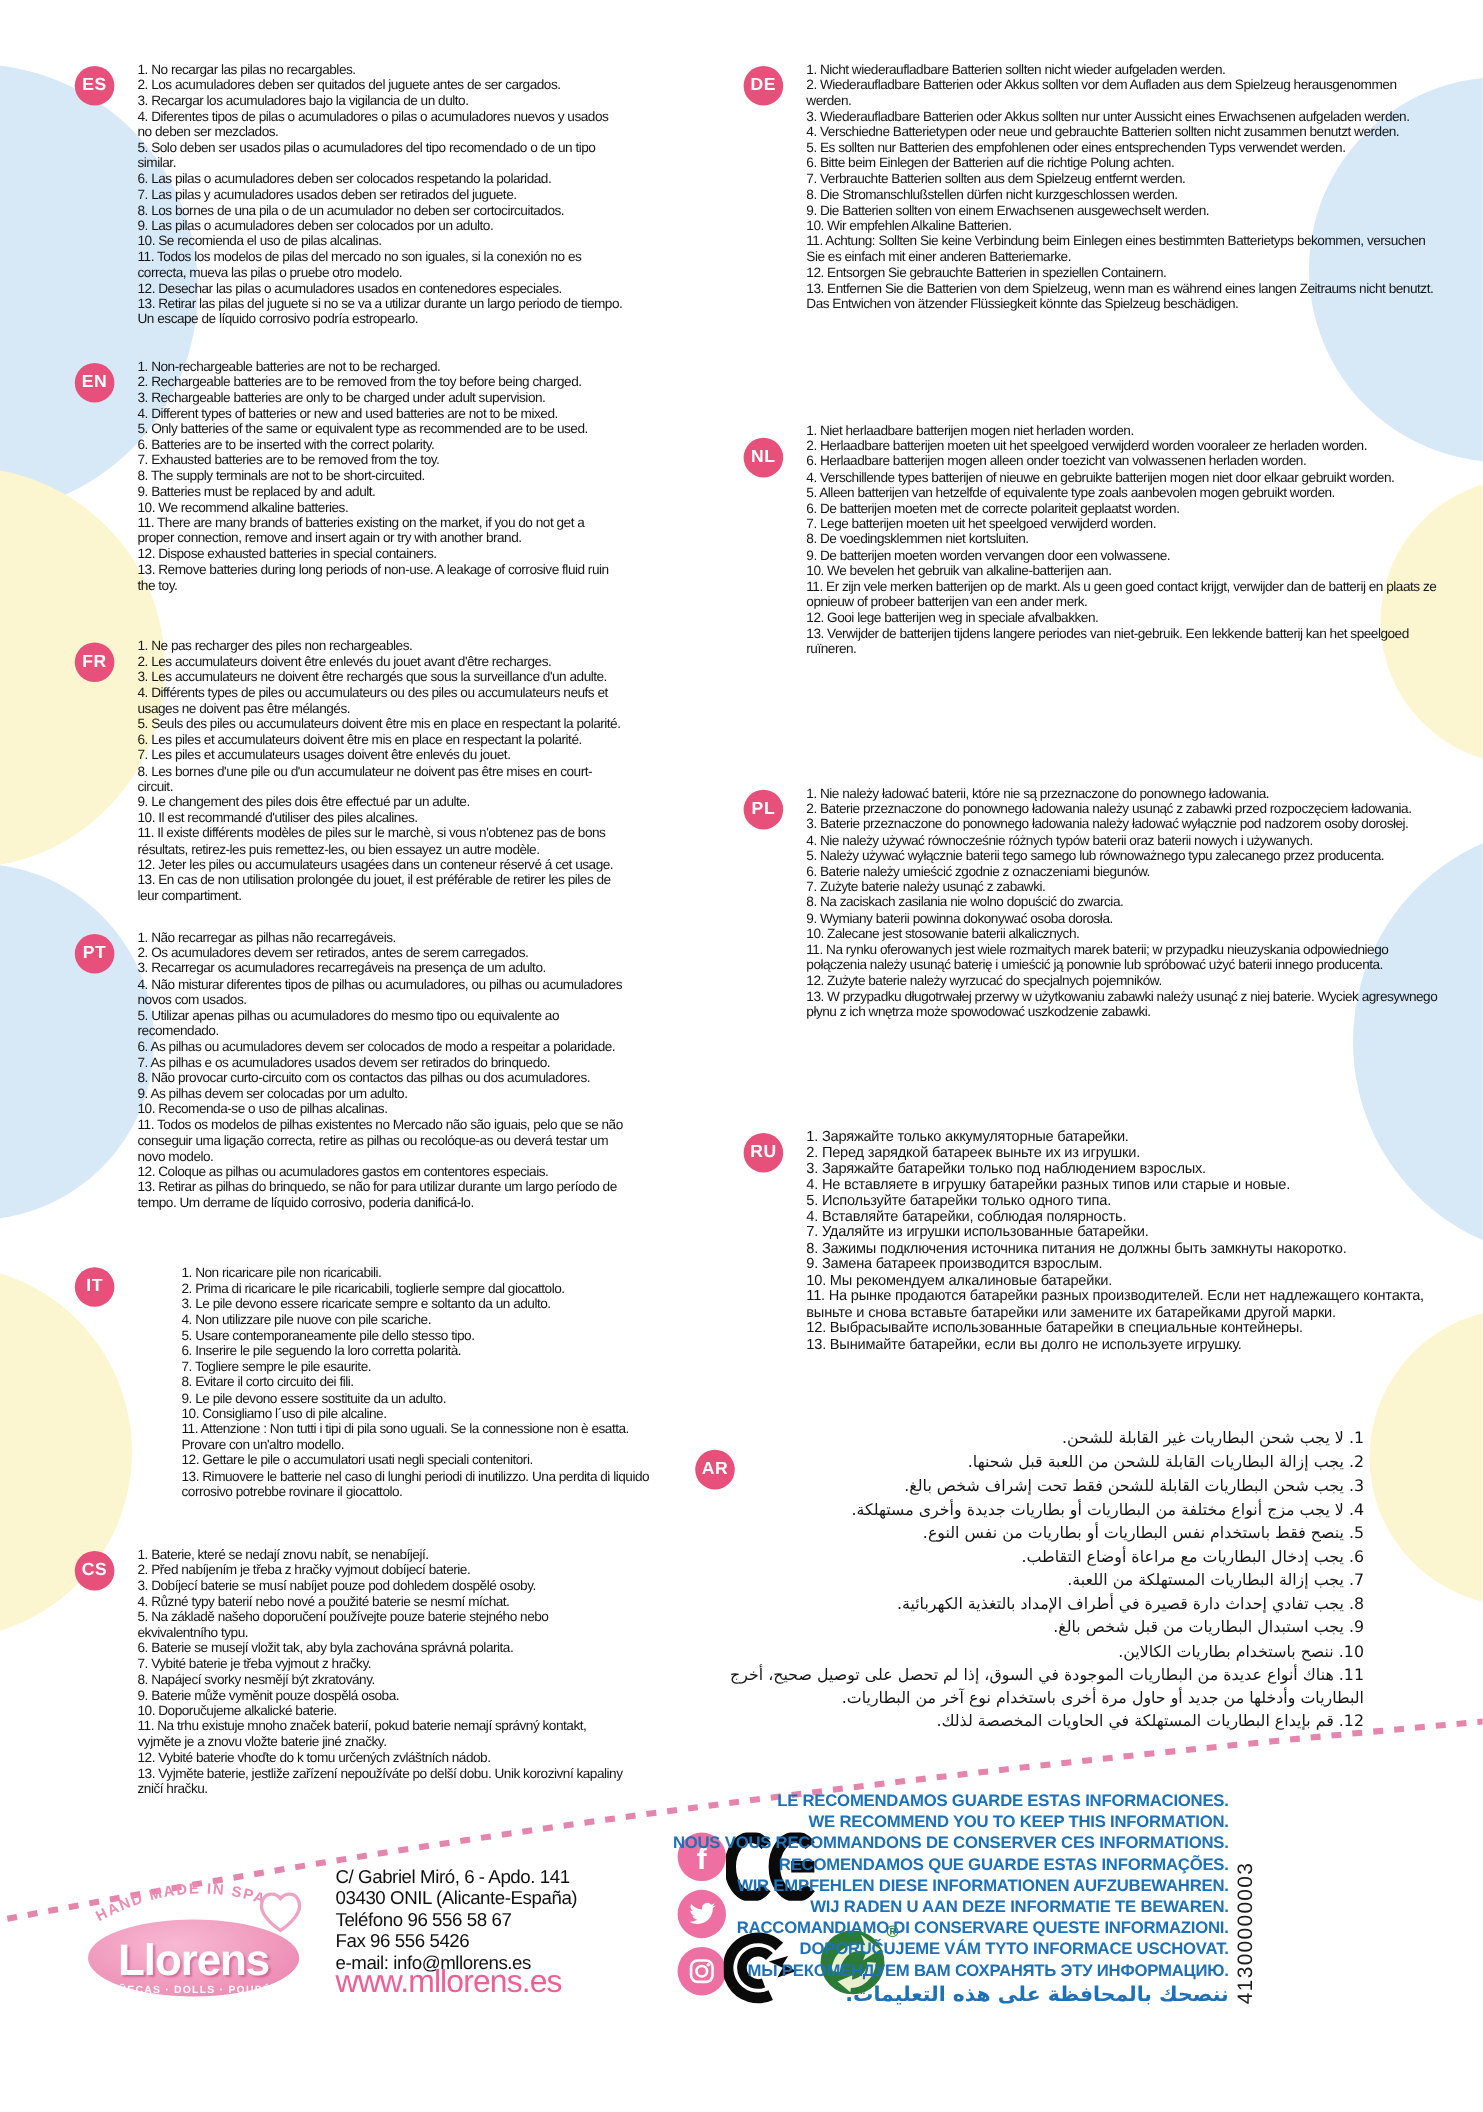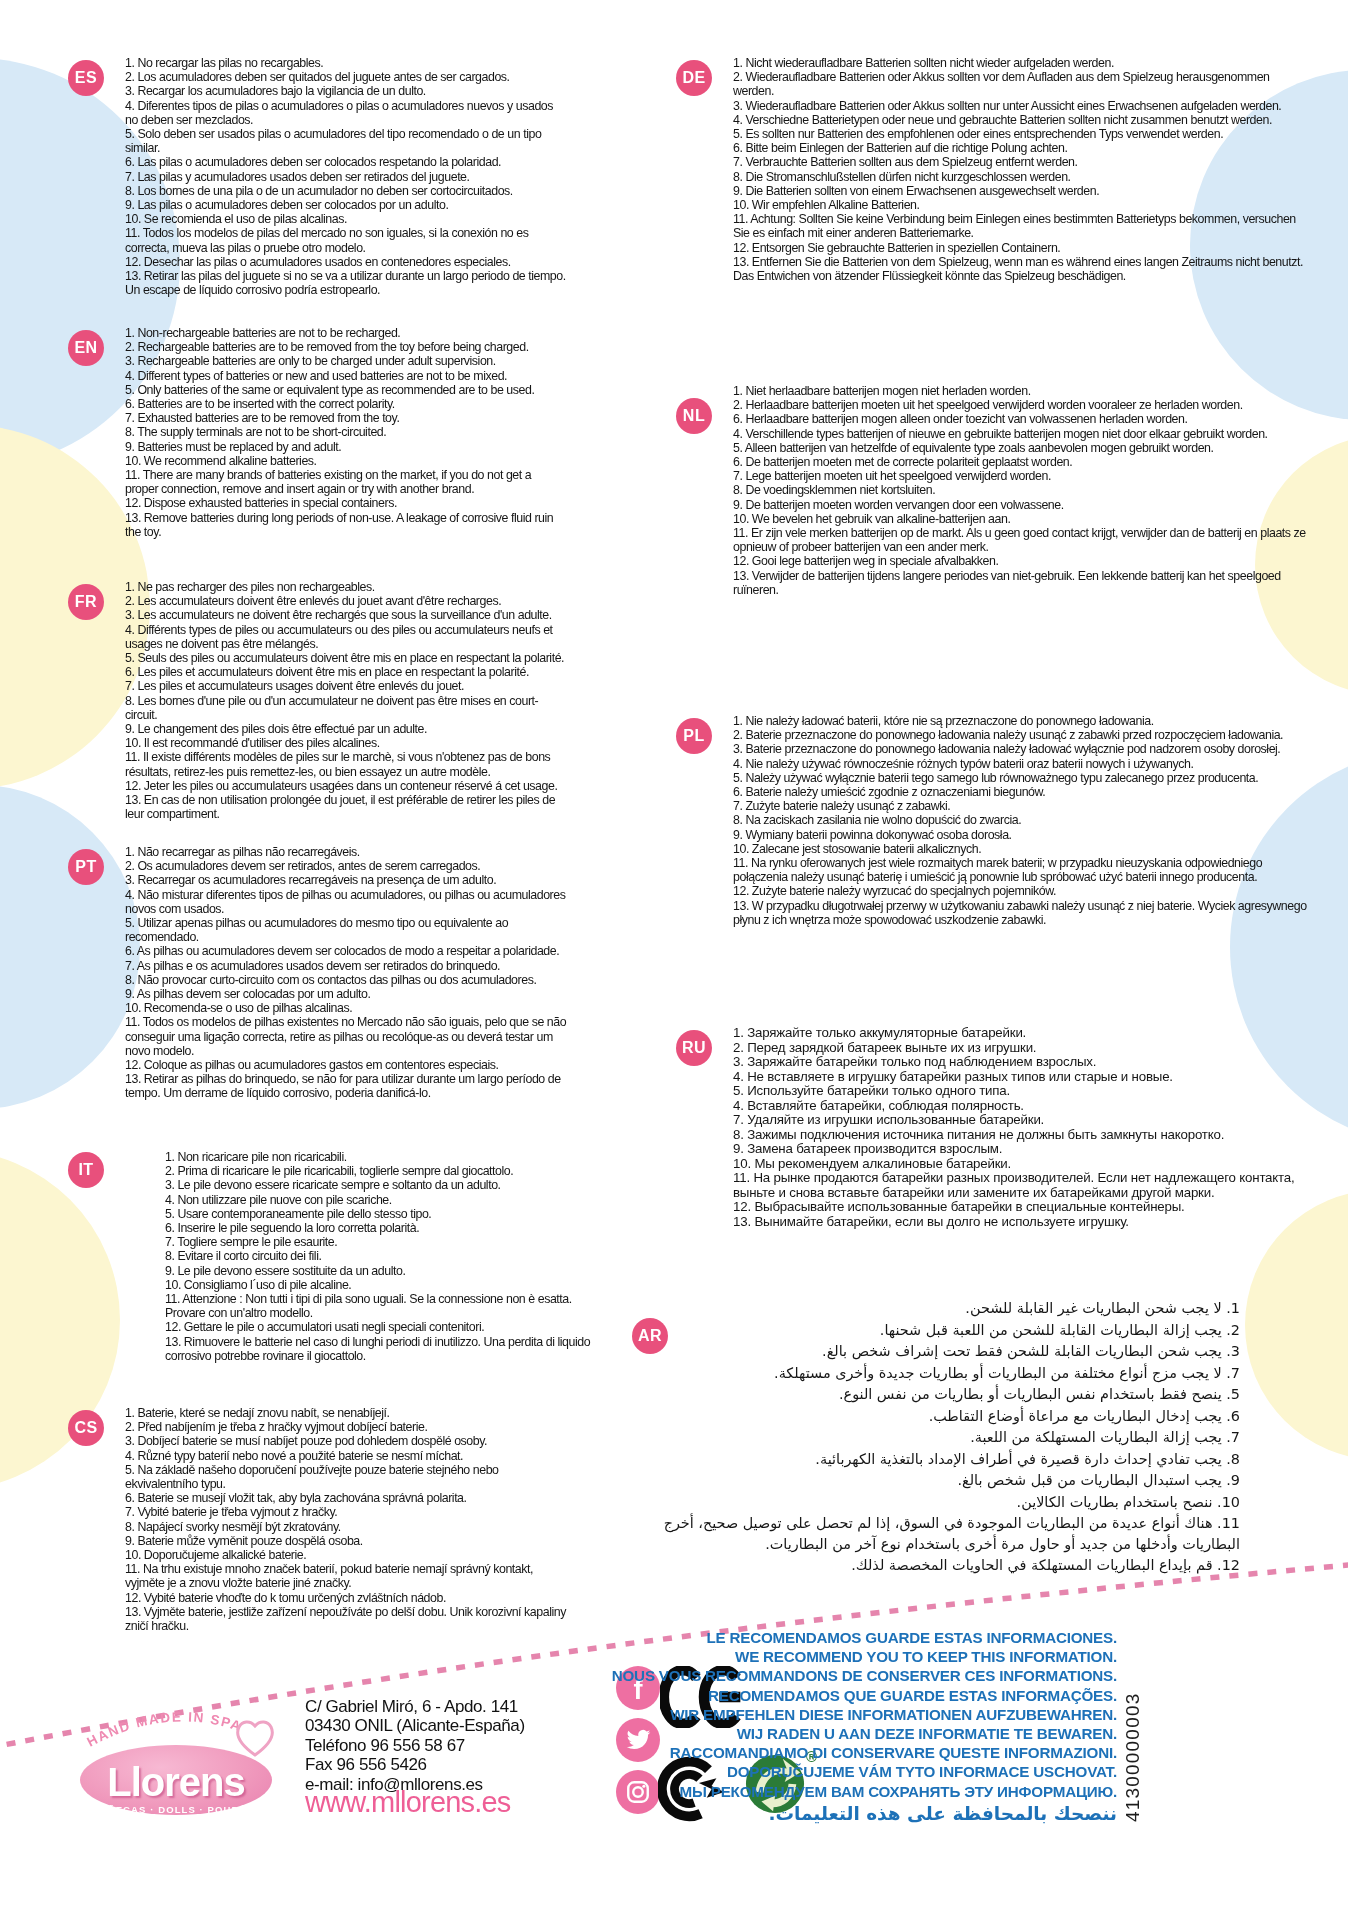--- a/index.html
+++ b/index.html
@@ -236,21 +236,21 @@
       <div class="item">10. Мы рекомендуем алкалиновые батарейки.</div>
       <div class="item">11. На рынке продаются батарейки разных производителей. Если нет надлежащего контакта, выньте и снова вставьте батарейки или замените их батарейками другой марки.</div>
       <div class="item">12. Выбрасывайте использованные батарейки в специальные контейнеры.</div>
       <div class="item">13. Вынимайте батарейки, если вы долго не используете игрушку.</div>
     </div>
     <div class="lang-badge" style="left: 632px; top: 1318px;">AR</div>
     <div class="lang-section sec-AR" dir="rtl" style="left: 648px; top: 1298px; width: 592px;">
       <div class="item">1. لا يجب شحن البطاريات غير القابلة للشحن.</div>
       <div class="item">2. يجب إزالة البطاريات القابلة للشحن من اللعبة قبل شحنها.</div>
       <div class="item">3. يجب شحن البطاريات القابلة للشحن فقط تحت إشراف شخص بالغ.</div>
-      <div class="item">7. لا يجب مزج أنواع مختلفة من البطاريات أو بطاريات جديدة وأخرى مستهلكة.</div>
+      <div class="item">4. لا يجب مزج أنواع مختلفة من البطاريات أو بطاريات جديدة وأخرى مستهلكة.</div>
       <div class="item">5. ينصح فقط باستخدام نفس البطاريات أو بطاريات من نفس النوع.</div>
       <div class="item">6. يجب إدخال البطاريات مع مراعاة أوضاع التقاطب.</div>
       <div class="item">7. يجب إزالة البطاريات المستهلكة من اللعبة.</div>
       <div class="item">8. يجب تفادي إحداث دارة قصيرة في أطراف الإمداد بالتغذية الكهربائية.</div>
       <div class="item">9. يجب استبدال البطاريات من قبل شخص بالغ.</div>
       <div class="item">10. ننصح باستخدام بطاريات الكالاين.</div>
       <div class="item">11. هناك أنواع عديدة من البطاريات الموجودة في السوق، إذا لم تحصل على توصيل صحيح، أخرج البطاريات وأدخلها من جديد أو حاول مرة أخرى باستخدام نوع آخر من البطاريات.</div>
       <div class="item">12. قم بإيداع البطاريات المستهلكة في الحاويات المخصصة لذلك.</div>
     </div>
   </div>

